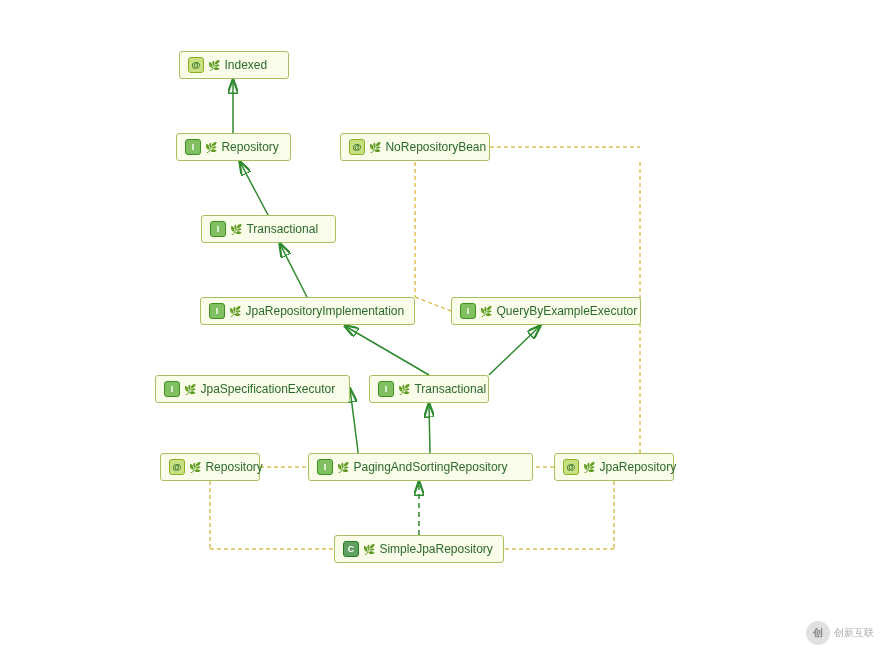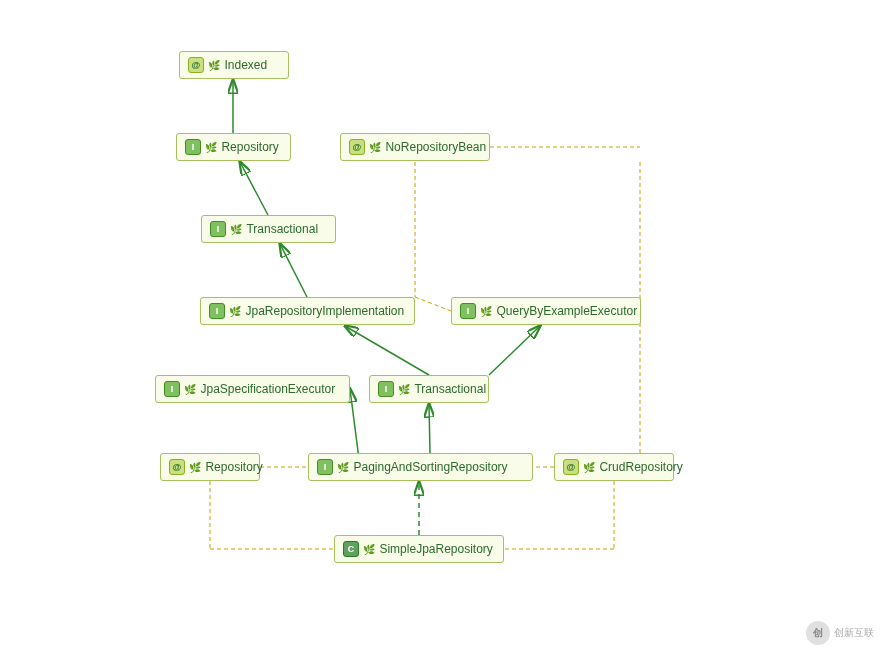--- a/index.html
+++ b/index.html
@@ -187,21 +187,21 @@
       <span>Repository</span>
     </div>
     <div class="node" style="left: 308px; top: 453px; width: 225px; height: 28px;">
       <span class="badge badge-i">I</span>
       <span class="icon-leaf" style="font-size: 10px;">🌿</span>
       <span>PagingAndSortingRepository</span>
     </div>
     <div class="node" style="left: 554px; top: 453px; width: 120px; height: 28px;">
       <span class="badge badge-at">@</span>
       <span class="icon-leaf" style="font-size: 10px;">🌿</span>
-      <span>CrudRepository</span>
+      <span>JpaRepository</span>
     </div>
     <div class="node" style="left: 334px; top: 535px; width: 170px; height: 28px;">
       <span class="badge badge-c">C</span>
       <span class="icon-leaf" style="font-size: 10px;">🌿</span>
       <span>SimpleJpaRepository</span>
     </div>
   </div>
 
 <div class="watermark">
   <div class="watermark-icon">创</div>

